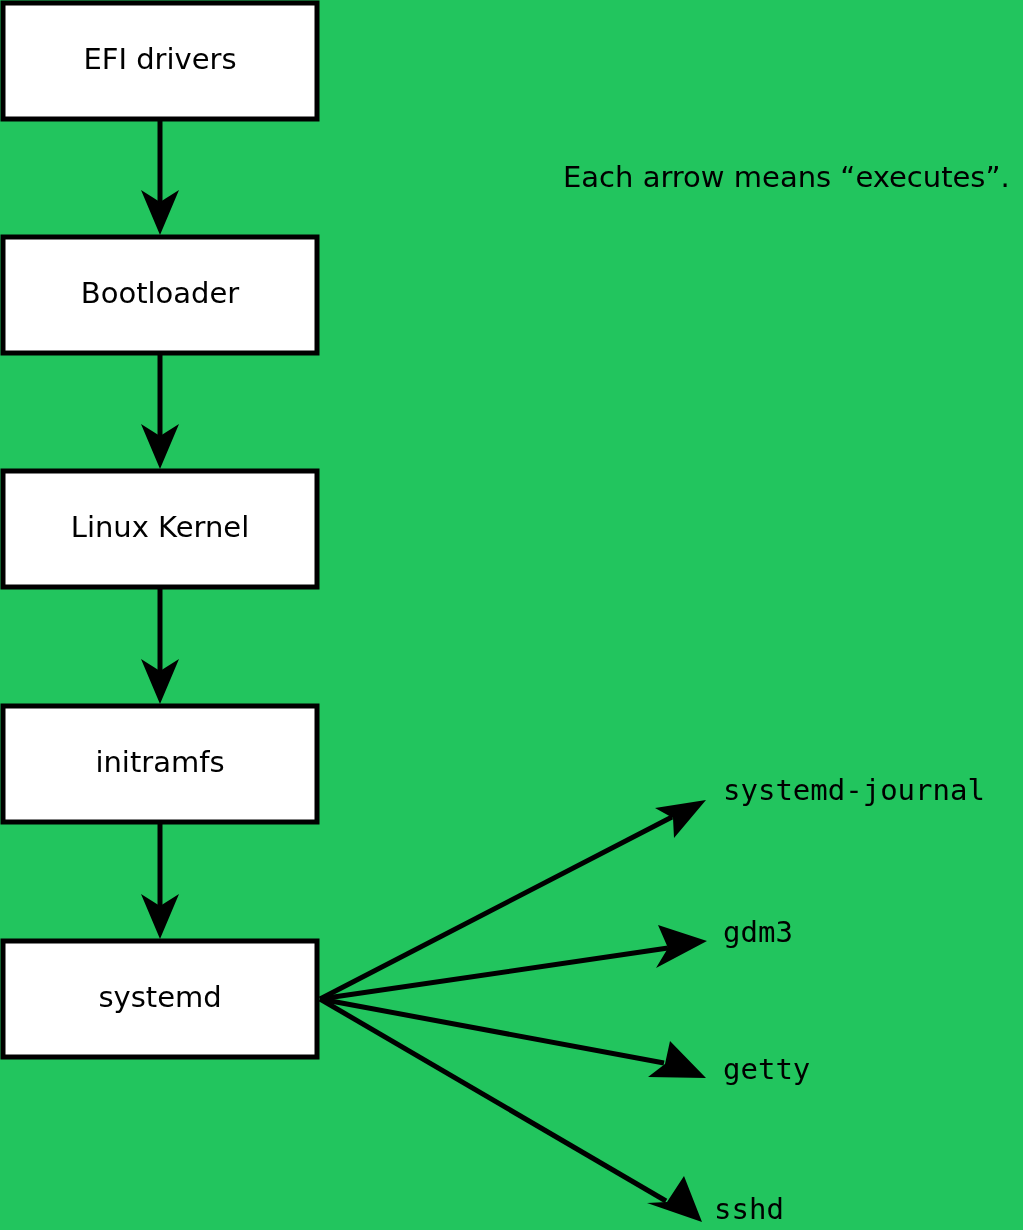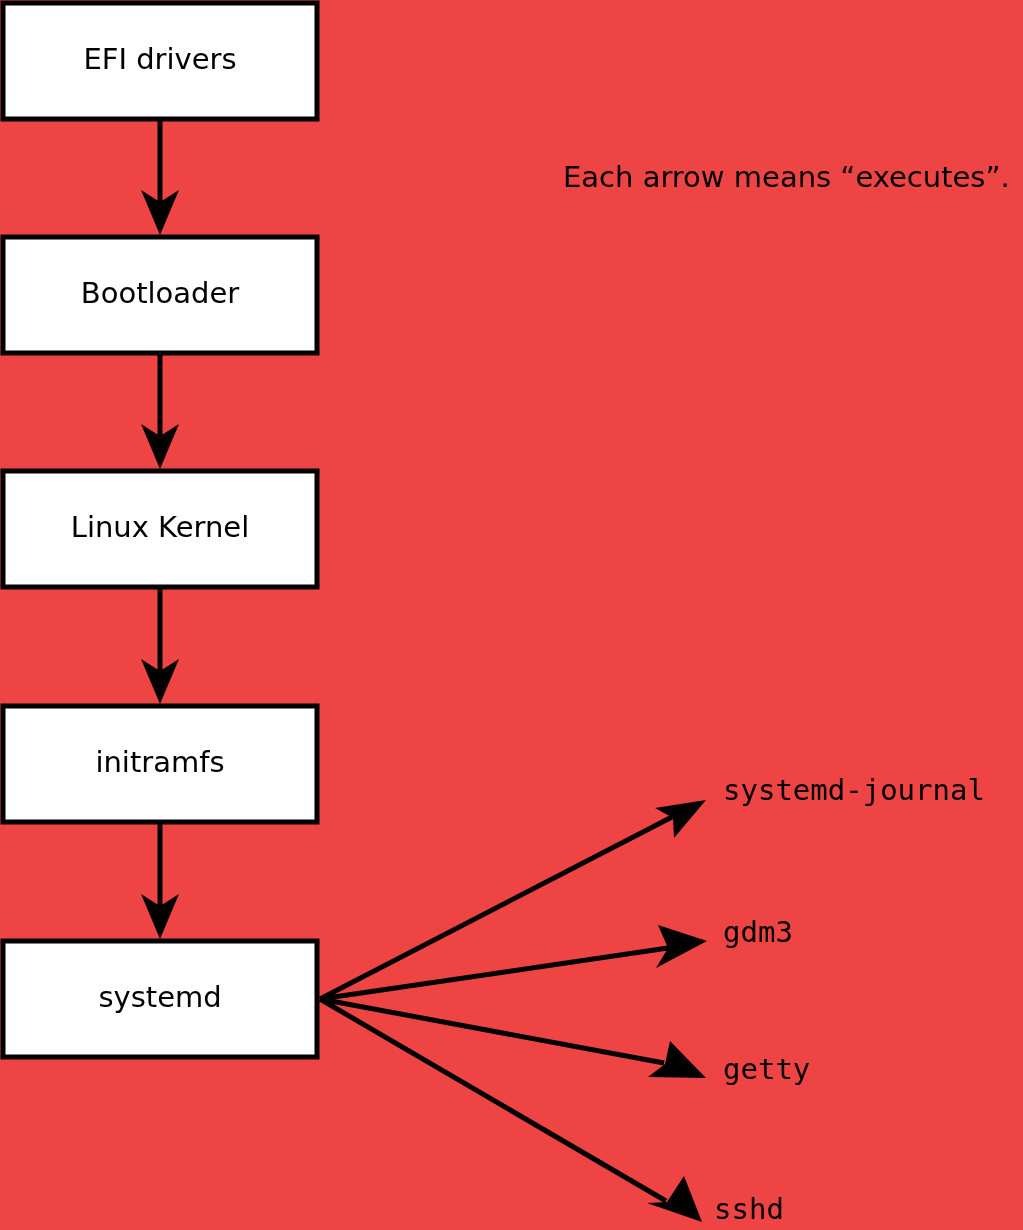--- a/index.html
+++ b/index.html
@@ -4,21 +4,21 @@
 <style>
   html, body {
     margin: 0;
     padding: 0;
     background: #ffffff;
   }
   #canvas {
     position: relative;
     width: 1023px;
     height: 1230px;
-    background: #ef4444;
+    background: #22c55e;
     overflow: hidden;
     font-family: "DejaVu Sans", sans-serif;
   }
   #diagram-svg {
     position: absolute;
     left: 0;
     top: 0;
     width: 1023px;
     height: 1230px;
     display: block;

